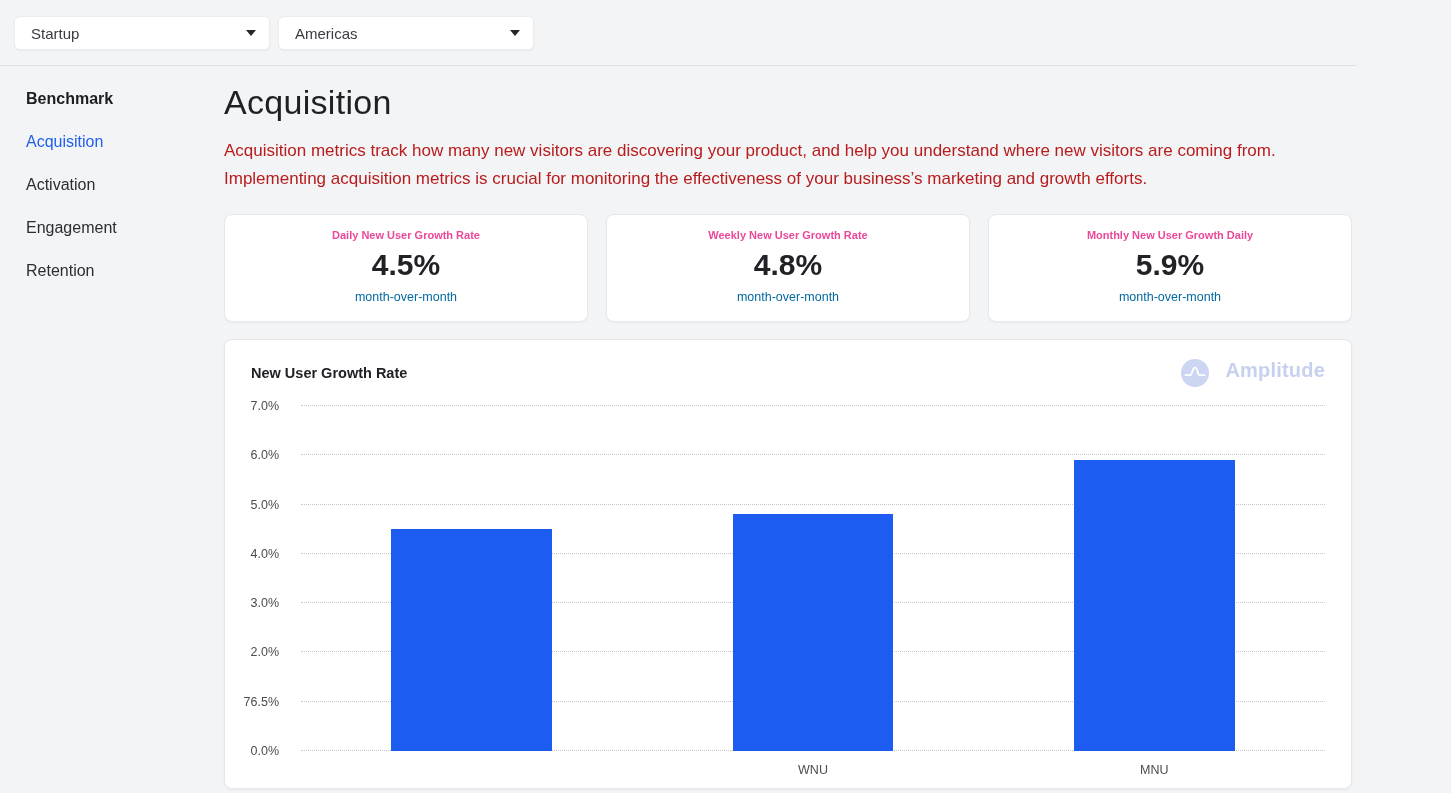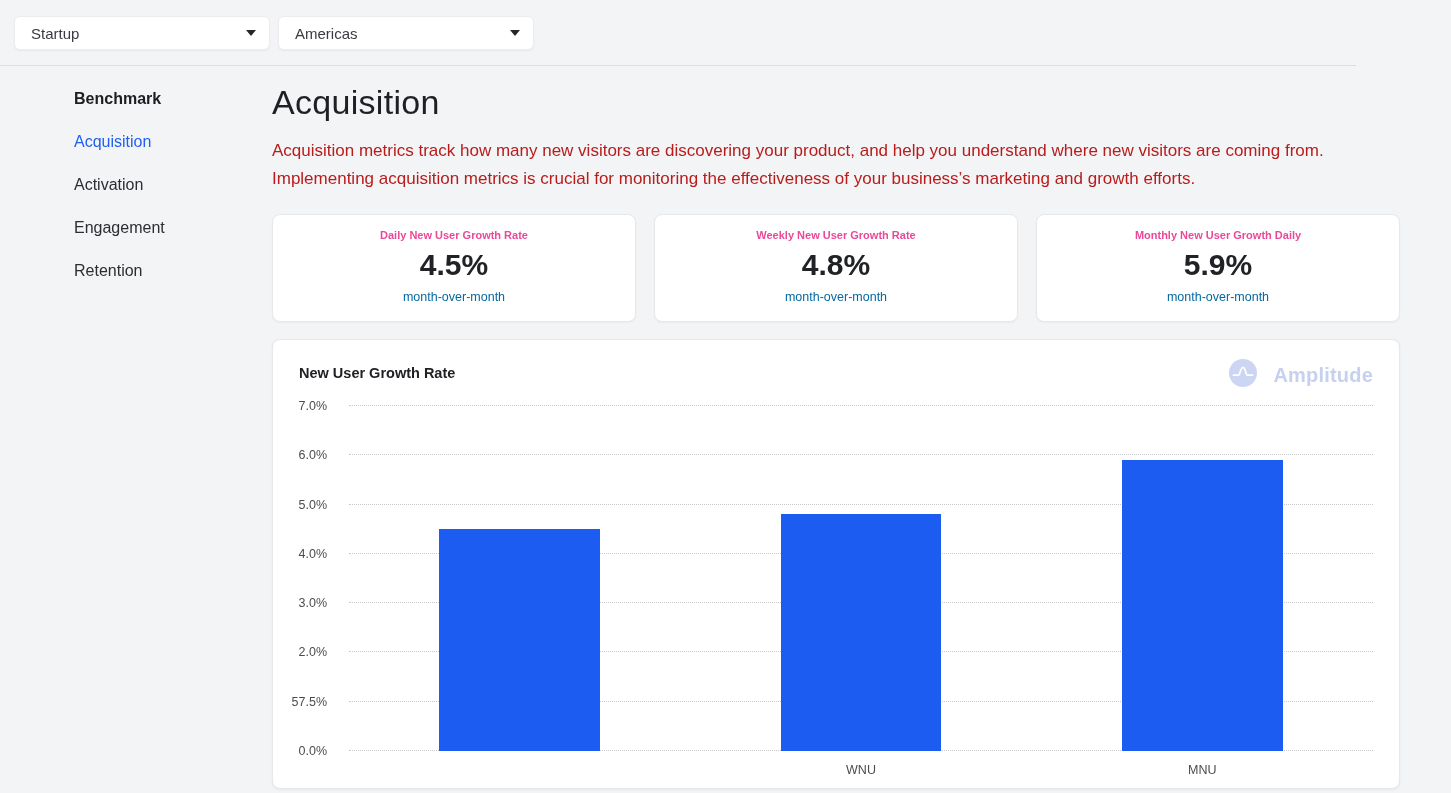--- a/index.html
+++ b/index.html
@@ -36,21 +36,21 @@
     cursor: pointer;
   }
   .caret {
     width: 0; height: 0;
     border-left: 5px solid transparent;
     border-right: 5px solid transparent;
     border-top: 6px solid #26272b;
   }
 
   
-  .layout { display: flex; margin-left: 48px; }
+  .layout { display: flex; }
   .sidebar { width: 224px; padding: 24px 0 0 26px; flex: none; }
   .sidebar-heading { font-size: 16px; font-weight: bold; color: #1d1e22; }
   .nav-item {
     margin-top: 25px;
     font-size: 16px;
     color: #2c2d32;
     cursor: pointer;
     width: fit-content;
   }
   .nav-item.active { color: #2160ef; }
@@ -90,21 +90,21 @@
     margin-top: 17px;
     height: 450px;
     background: #ffffff;
     border: 1px solid #e7e8eb;
     border-radius: 8px;
     box-shadow: 0 1px 3px rgba(16,24,40,0.05);
     padding: 19px 26px 0;
   }
   .chart-header { display: flex; justify-content: space-between; align-items: center; height: 28px; }
   .chart-title { font-size: 14.5px; font-weight: bold; color: #202125; }
-  .watermark { display: flex; align-items: flex-end; gap: 16px; user-select: none; }
+  .watermark { display: flex; align-items: flex-start; gap: 16px; user-select: none; }
   .watermark-text { font-size: 20px; font-weight: bold; letter-spacing: 0.2px; }
 
   .chart-plot { position: relative; margin: 19px 0 0 50px; height: 345px; }
   .gridline { position: absolute; left: 0; right: 0; height: 0; border-top: 1px dotted #c8c9cc; }
   .ytick {
     position: absolute;
     right: calc(100% + 22px);
     top: 0;
     transform: translateY(-50%);
     font-size: 12.5px;
@@ -179,21 +179,21 @@
             </svg>
           </span>
           <span class="watermark-text" style="color: rgb(198, 208, 239);">Amplitude</span>
         </div>
       </div>
       <div class="chart-plot">
           <div class="gridline" style="bottom: 0%;">
             <span class="ytick">0.0%</span>
           </div>
           <div class="gridline" style="bottom: 14.2857%;">
-            <span class="ytick">57.5%</span>
+            <span class="ytick">76.5%</span>
           </div>
           <div class="gridline" style="bottom: 28.5714%;">
             <span class="ytick">2.0%</span>
           </div>
           <div class="gridline" style="bottom: 42.8571%;">
             <span class="ytick">3.0%</span>
           </div>
           <div class="gridline" style="bottom: 57.1429%;">
             <span class="ytick">4.0%</span>
           </div>

